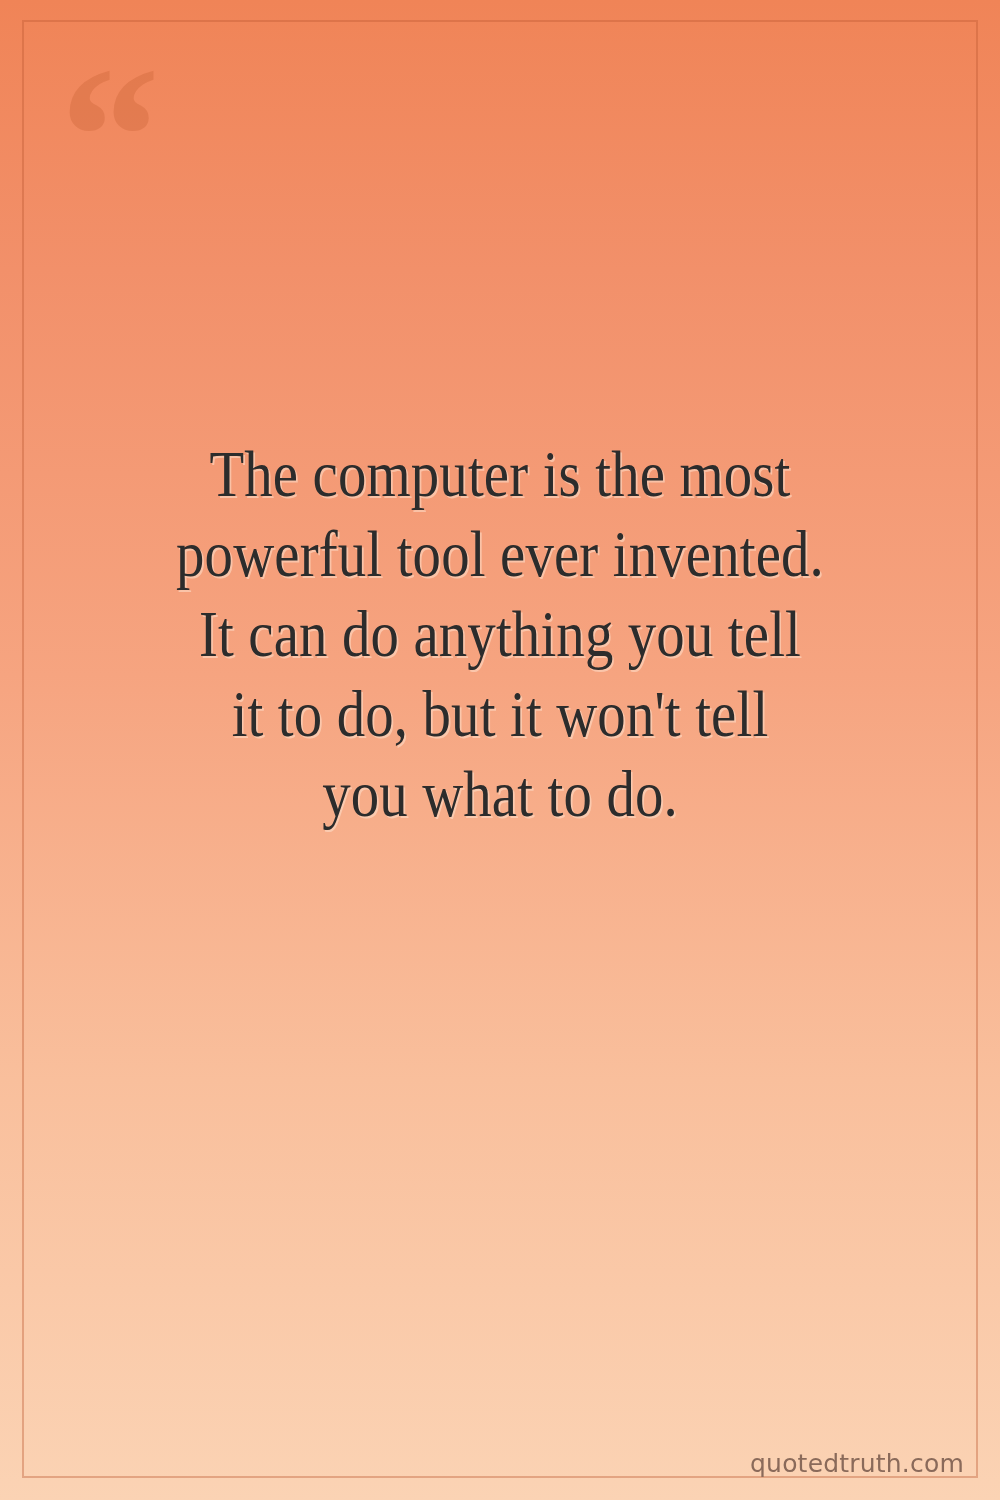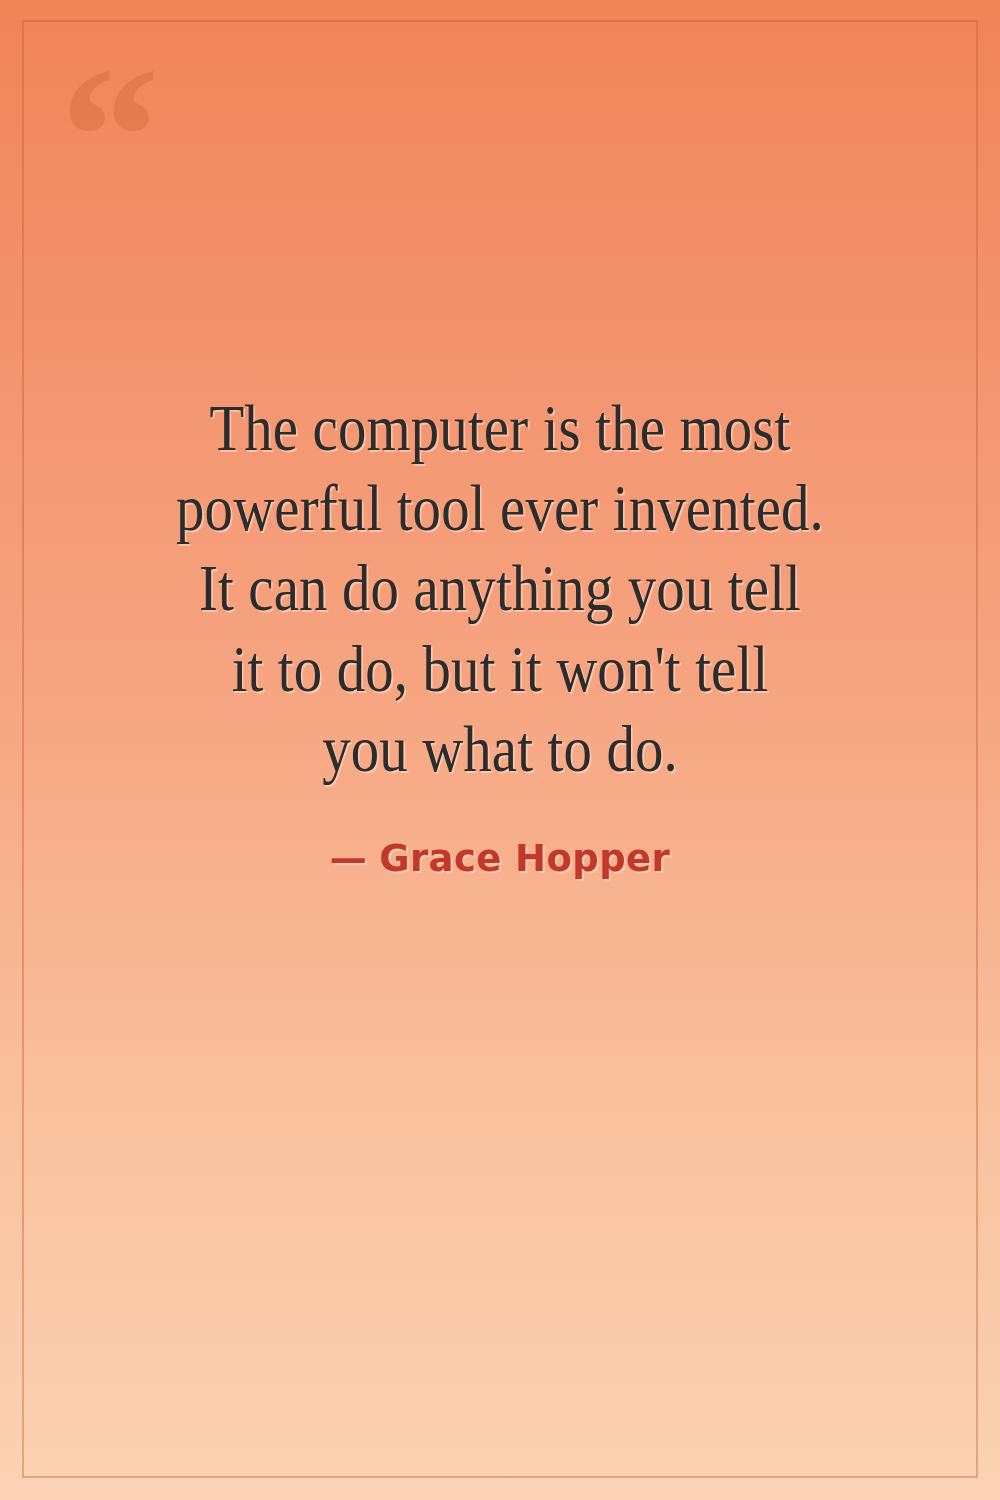--- a/index.html
+++ b/index.html
@@ -121,19 +121,17 @@
 
   <div class="deco-quote">“</div>
 
   <div class="content">
     <blockquote class="quote-text">The computer is the most
 powerful tool ever invented.
 It can do anything you tell
 it to do, but it won't tell
 you what to do.</blockquote>
 
-    <div class="attribution">
-      <span class="dash">—</span><span>Grace Hopper</span>
-    </div>
   </div>
 
+  <div class="watermark">quotedtruth.com</div>
 
 </div>
 
 </body></html>

